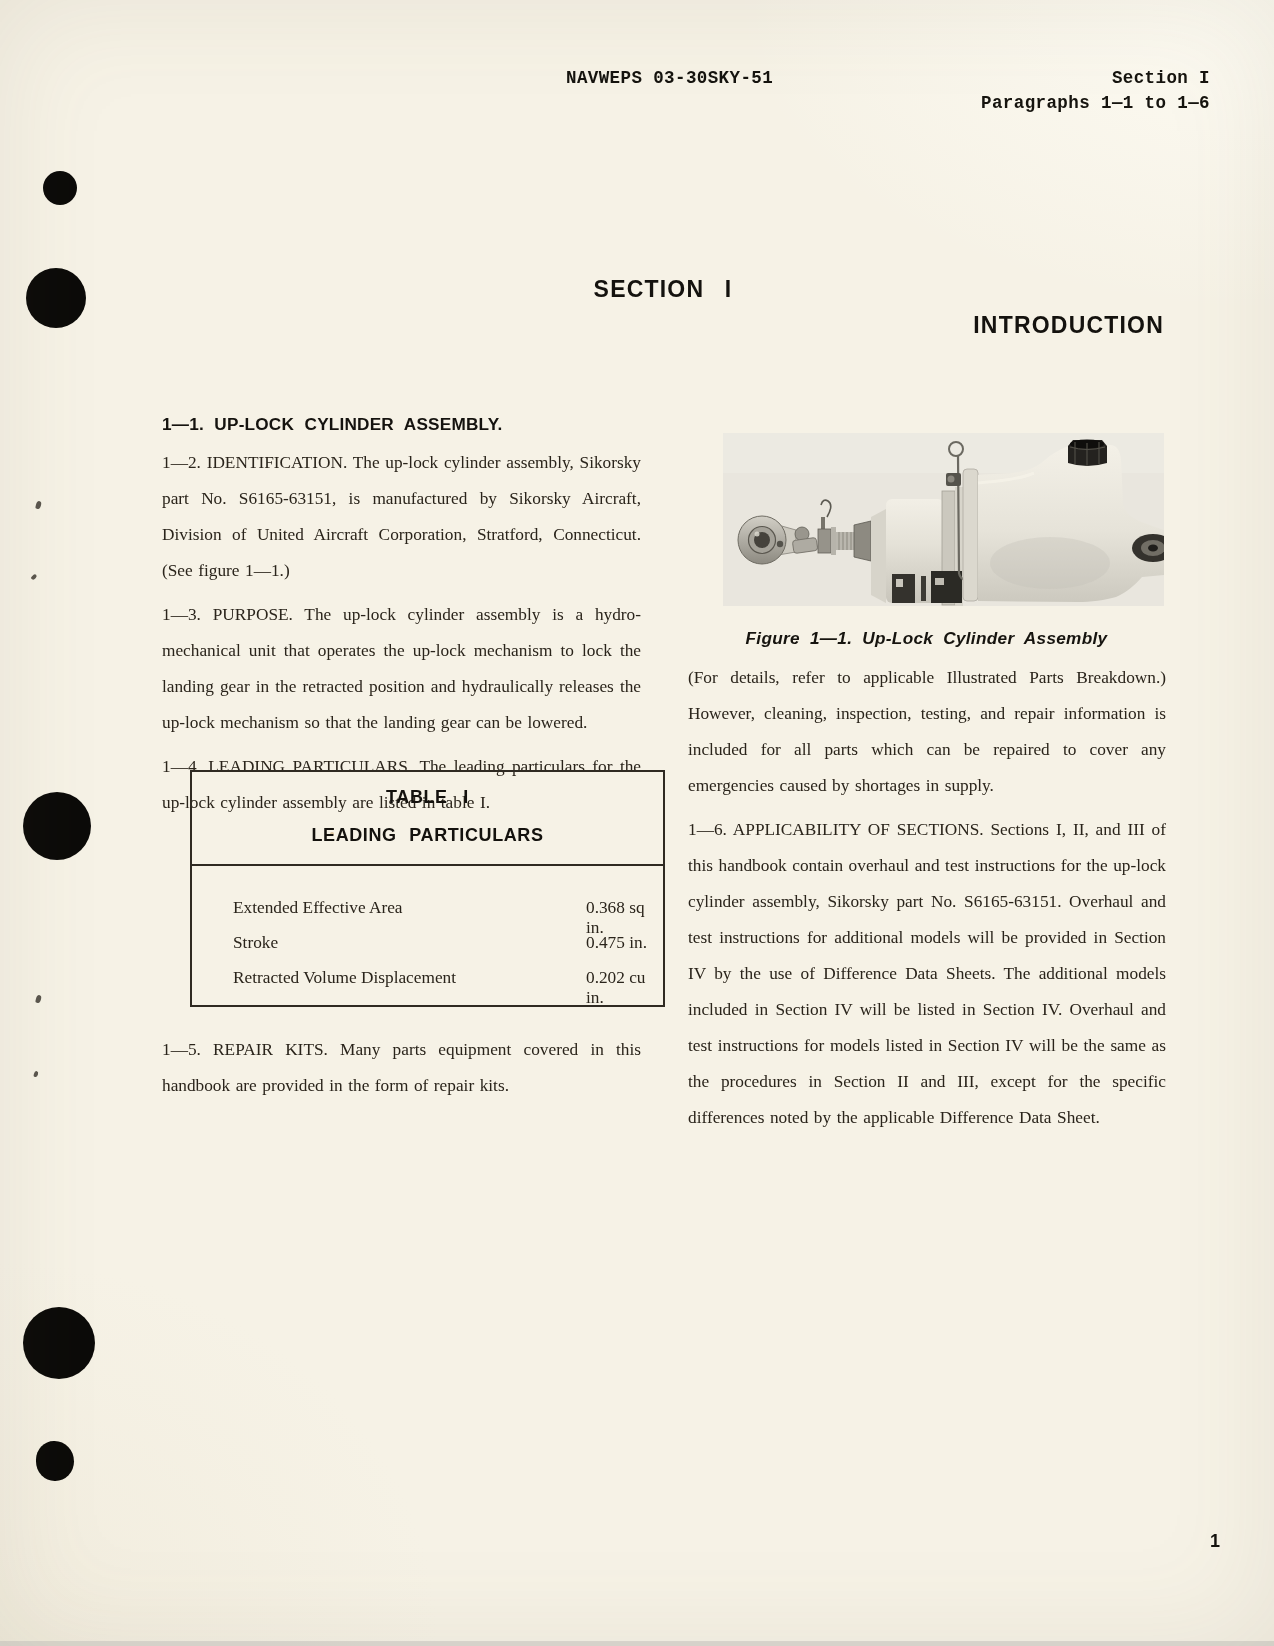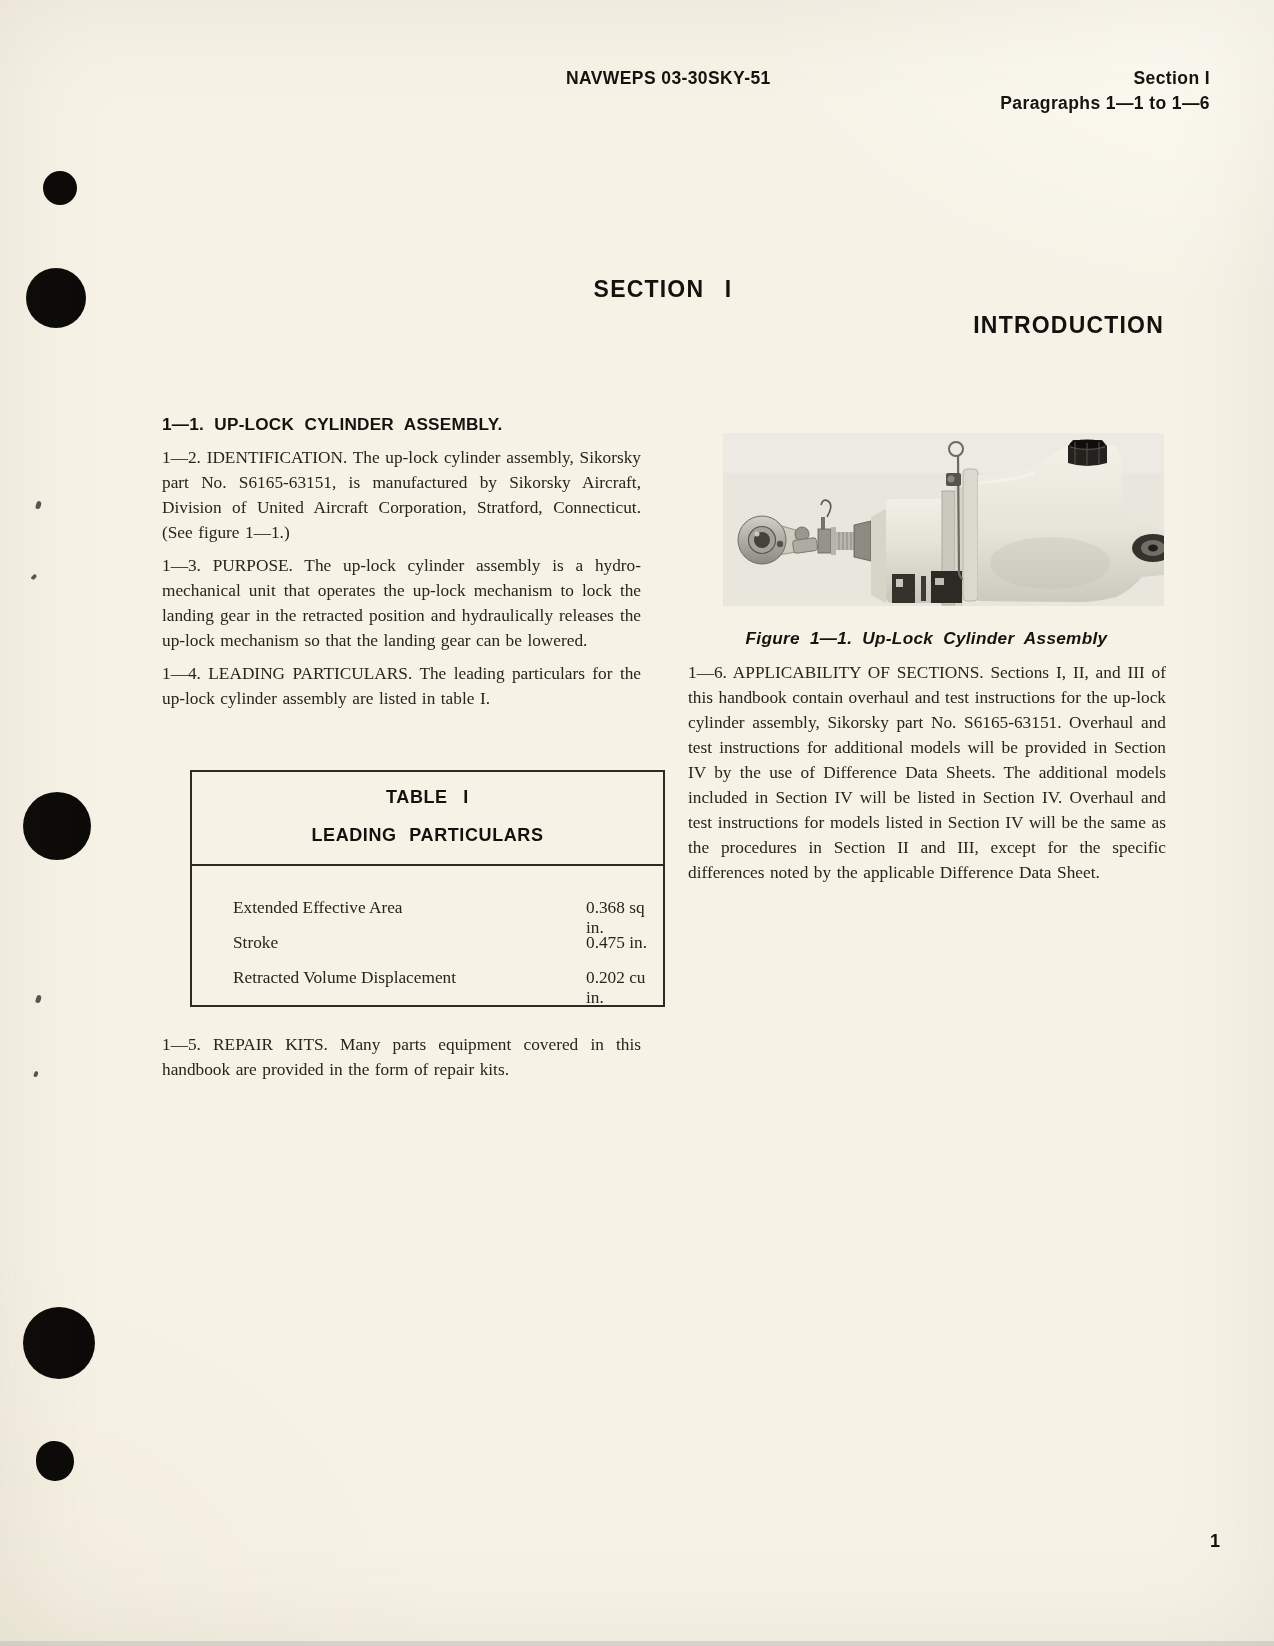--- a/index.html
+++ b/index.html
@@ -11,34 +11,34 @@
       #f6f2e6;
     font-family:"Liberation Serif", serif;
     color:#2a241b;
   }
   .abs { position:absolute; }
 
   
   .hole { position:absolute; background:#0c0b09; border-radius:50%; }
   .speck { position:absolute; width:5px; height:8px; background:#3f3b33; border-radius:60% 50% 55% 25%; transform:rotate(14deg); opacity:.85; }
   .dot-faint { position:absolute; width:4px; height:4px; background:#c79e66; border-radius:50%; opacity:.55; }
-  .hdr { font-family:Liberation Sans, sans-serif; font-weight:700; font-size:17.5px; color:#16140f; letter-spacing:.4px; }
+  .hdr { font-family:Liberation Mono, monospace; font-weight:700; font-size:17.5px; color:#16140f; letter-spacing:.4px; }
   #hdr-doc { left:566px; top:68px; }
   #hdr-right { right:64px; top:66px; text-align:right; line-height:25px; }
 
   
   #sec-title { left:162px; top:276px; width:1002px; text-align:center; }
   #sec-title .t1, #sec-title .t2 {
     font-family:"Liberation Sans", sans-serif; font-weight:700; font-size:23px;
     color:#14120e; letter-spacing:1.2px; word-spacing:13px;
   }
   #sec-title .t2 { margin-top:9px; word-spacing:4px;text-align:right; }
 
   
-  .col p { margin:0 0 8px 0; text-align:justify; font-size:17.3px; line-height:25px; word-spacing:1.2px; }
+  .col p { margin:0 0 8px 0; text-align:justify; font-size:17.3px; line-height:36px; word-spacing:1.2px; }
   #left-col  { left:162px; top:414px; width:479px; }
   #right-col { left:688px; top:660px; width:478px; }
   .para-head {
     font-family:"Liberation Sans", sans-serif; font-weight:700; font-size:17.2px;
     color:#15130f; letter-spacing:.2px; word-spacing:5.5px; margin:0 0 10px 0;
   }
   #para-1-5 { left:162px; top:1032px; width:479px; }
 
   
   #table-box { left:162px; top:770px; width:475px; height:237px; border:2px solid #2f2a22; box-sizing:border-box; overflow:hidden;margin-left:28px; }
@@ -194,19 +194,20 @@
   <g>
     <ellipse cx="463" cy="135" rx="21" ry="14" fill="#34322d"></ellipse>
     <ellipse cx="463" cy="135" rx="12" ry="8" fill="#716e65"></ellipse>
     <ellipse cx="463" cy="135" rx="5" ry="3.5" fill="#1f1e1b"></ellipse>
   </g>
 </svg>
 
 <div id="figure-caption" class="abs">Figure 1—1. Up-Lock Cylinder Assembly</div>
 
 <div id="right-col" class="abs col">
+  <p>(For details, refer to applicable Illustrated Parts Breakdown.) However, cleaning, inspection, testing, and repair information is included for all parts which can be repaired to cover any emergencies caused by shortages in supply.</p>
   <p>1—6. APPLICABILITY OF SECTIONS. Sections I, II, and III of this handbook contain overhaul and test instructions for the up-lock cylinder assembly, Sikorsky part No. S6165-63151. Overhaul and test instructions for additional models will be provided in Section IV by the use of Difference Data Sheets. The additional models included in Section IV will be listed in Section IV. Overhaul and test instructions for models listed in Section IV will be the same as the procedures in Section II and III, except for the specific differences noted by the applicable Difference Data Sheet.</p>
 </div>
 
 <div id="page-number" class="abs">1</div>
 
 <div class="scan-edge"></div>
 <div class="vignette"></div>
 
 </body></html>

